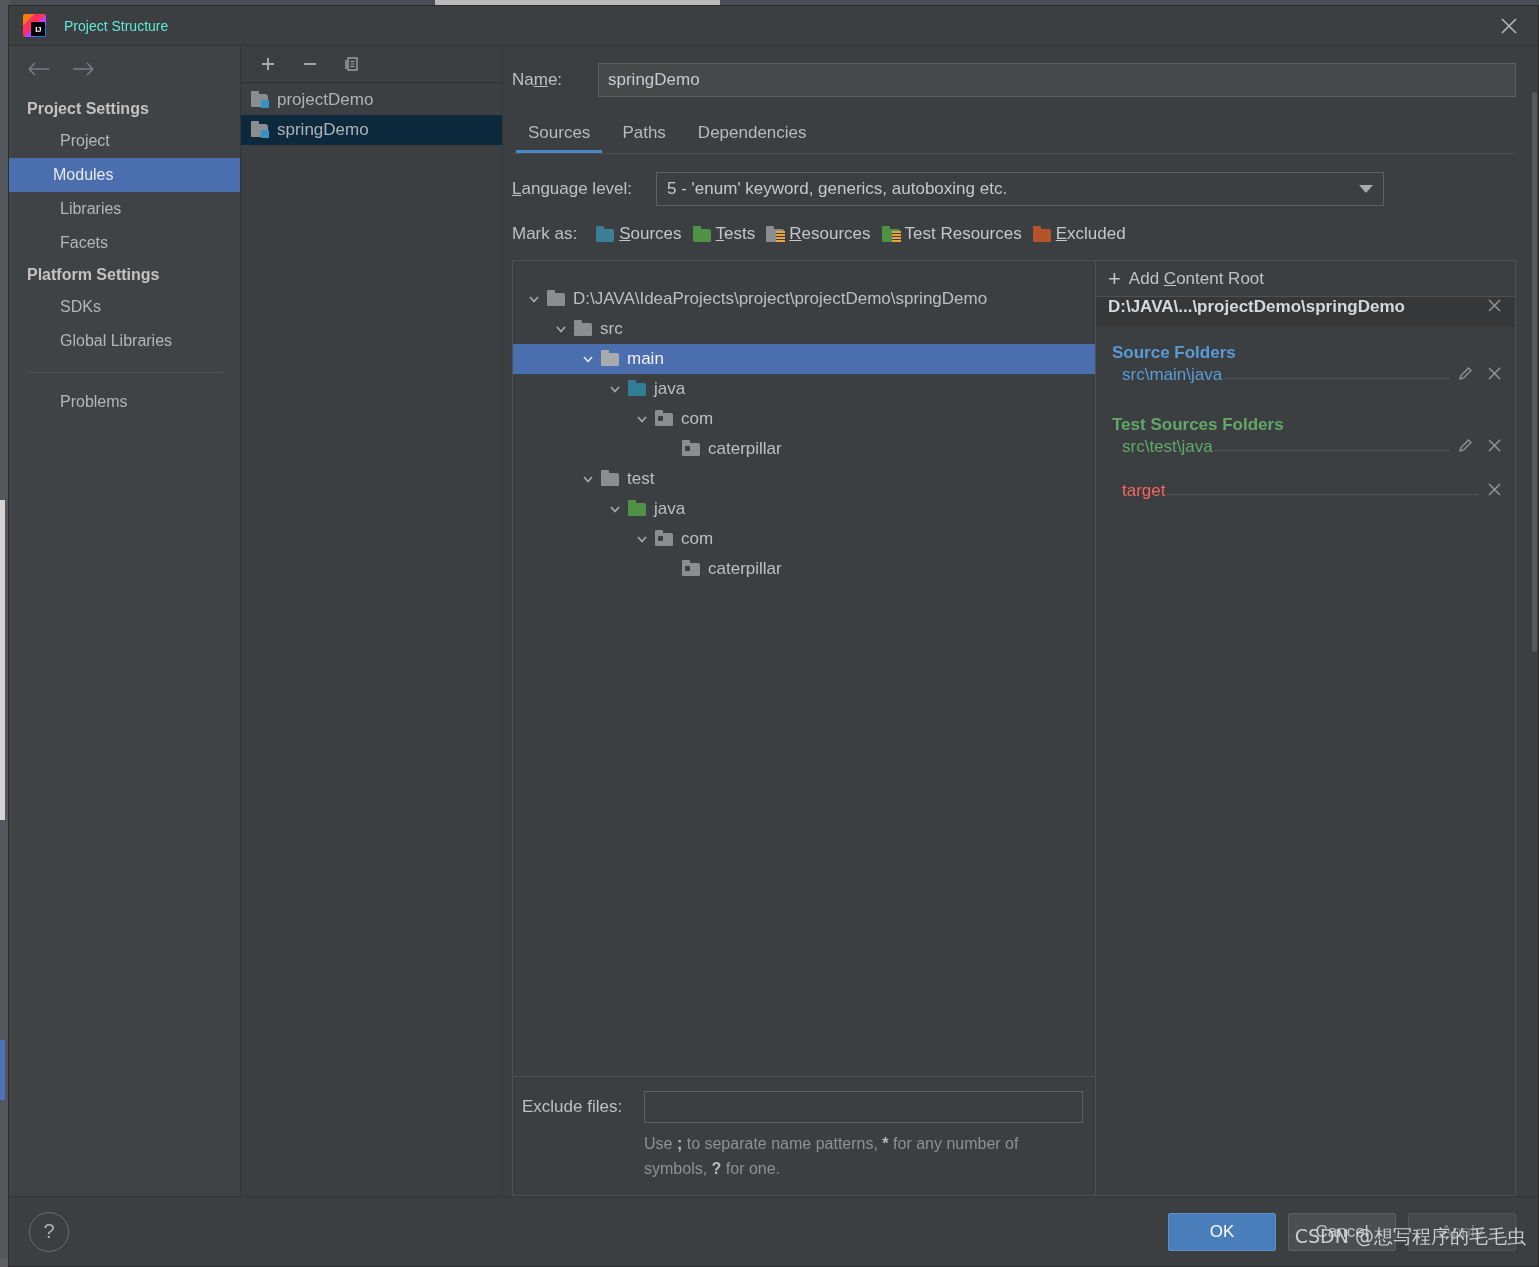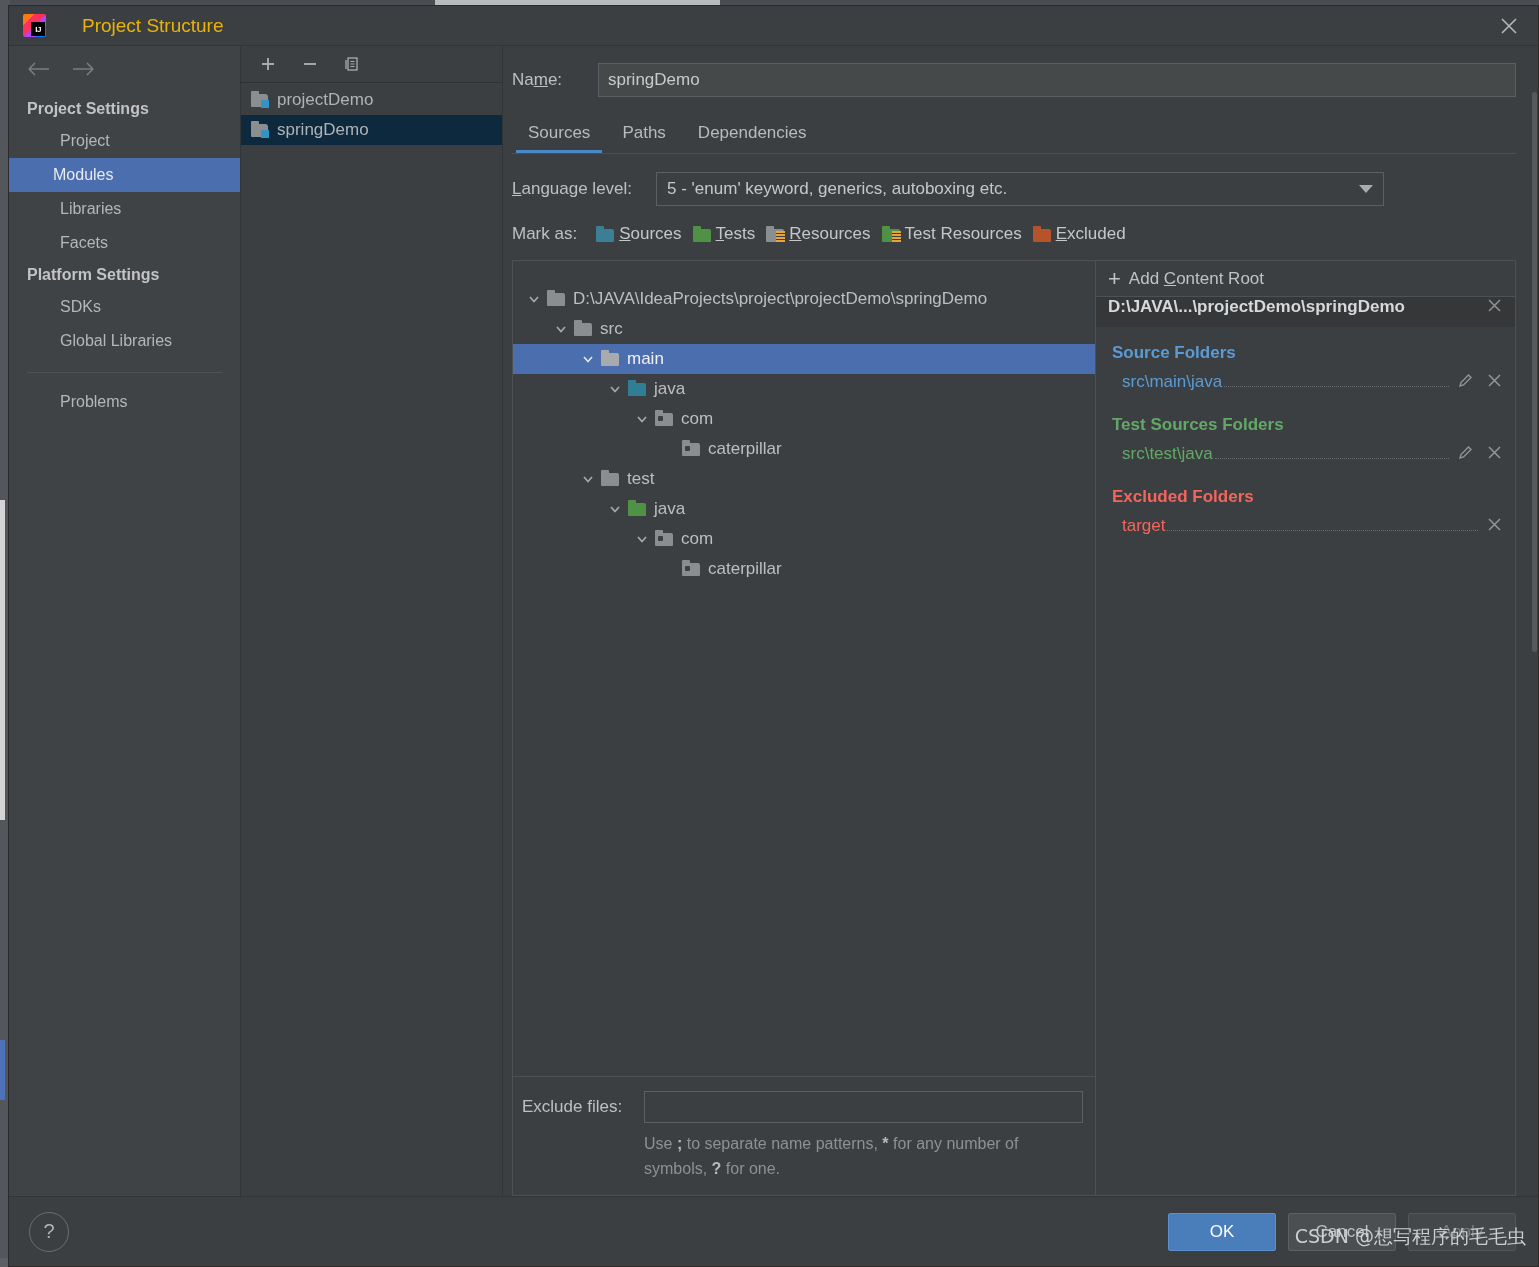--- a/index.html
+++ b/index.html
@@ -56,21 +56,21 @@
   #ij-logo::after {
     content: "IJ";
     position: absolute; right: 1px; bottom: 1px;
     width: 14px; height: 14px; background: #000;
     color: #fff; font-size: 8px; font-weight: bold;
     font-family: "Liberation Sans", sans-serif;
     display: flex; align-items: center; justify-content: center;
     letter-spacing: -0.5px;
   }
   #dialog-title {
-    margin-left: 36px; color: #eab308; font-size: 19px;
+    margin-left: 18px; color: #5eead4; font-size: 14px;
   }
   #close-btn {
     position: absolute; right: 0; top: 0; width: 58px; height: 40px;
     display: flex; align-items: center; justify-content: center;
     cursor: pointer;
   }
   #close-btn svg { stroke: #b6b6b6; }
 
   
   #dialog-body { flex: 1 1 auto; display: flex; min-height: 0; }
@@ -291,21 +291,21 @@
     color: #d6d9db; font-size: 17px; font-weight: bold;
   }
   .xbtn { cursor: pointer; opacity: .62; }
   .xbtn svg { stroke: #c9cccd; }
   .root-section { padding: 10px 0 0 0; }
   .sec-title { font-size: 17px; font-weight: bold; padding: 6px 0 2px 16px; }
   .sec-title.src { color: #5b9bd5; }
   .sec-title.test { color: #62a867; }
   .sec-title.exc { color: #f5655c; }
   .sec-row {
-    display: flex; align-items: center; height: 34px; padding: 0 12px 0 26px;
+    display: flex; height: 34px; padding: 0 12px 0 26px;
   }
   .sec-row .val { font-size: 17px; white-space: nowrap; }
   .sec-row .val.src { color: #5b9bd5; }
   .sec-row .val.test { color: #62a867; }
   .sec-row .val.exc { color: #f5655c; }
   .dots {
     flex: 1 1 auto; border-bottom: 1px dotted #6a6e70;
     margin: 0 8px 4px 2px; height: 14px;
   }
   .pencil { cursor: pointer; margin-right: 12px; opacity: .6; }
@@ -664,21 +664,20 @@
                   <span class="dots"></span>
                   <span class="pencil"><svg width="17" height="17" viewBox="0 0 17 17" fill="none" stroke-width="1.4">
                       <path d="M3 14 L4 10.5 L11.5 3 L14 5.5 L6.5 13 Z"></path>
                     </svg></span>
                   <span class="xbtn"><svg width="17" height="17" viewBox="0 0 17 17" fill="none" stroke-width="1.5">
                       <path d="M3 3 L14 14 M14 3 L3 14"></path>
                     </svg></span>
                 </div>
               </div>
               <div class="root-section">
-                <div class="sec-title exc">Excluded Folders</div>
                 <div class="sec-row">
                   <span class="val exc">target</span>
                   <span class="dots"></span>
                   <span class="xbtn"><svg width="17" height="17" viewBox="0 0 17 17" fill="none" stroke-width="1.5">
                       <path d="M3 3 L14 14 M14 3 L3 14"></path>
                     </svg></span>
                 </div>
               </div>
             </div>
         </div>

